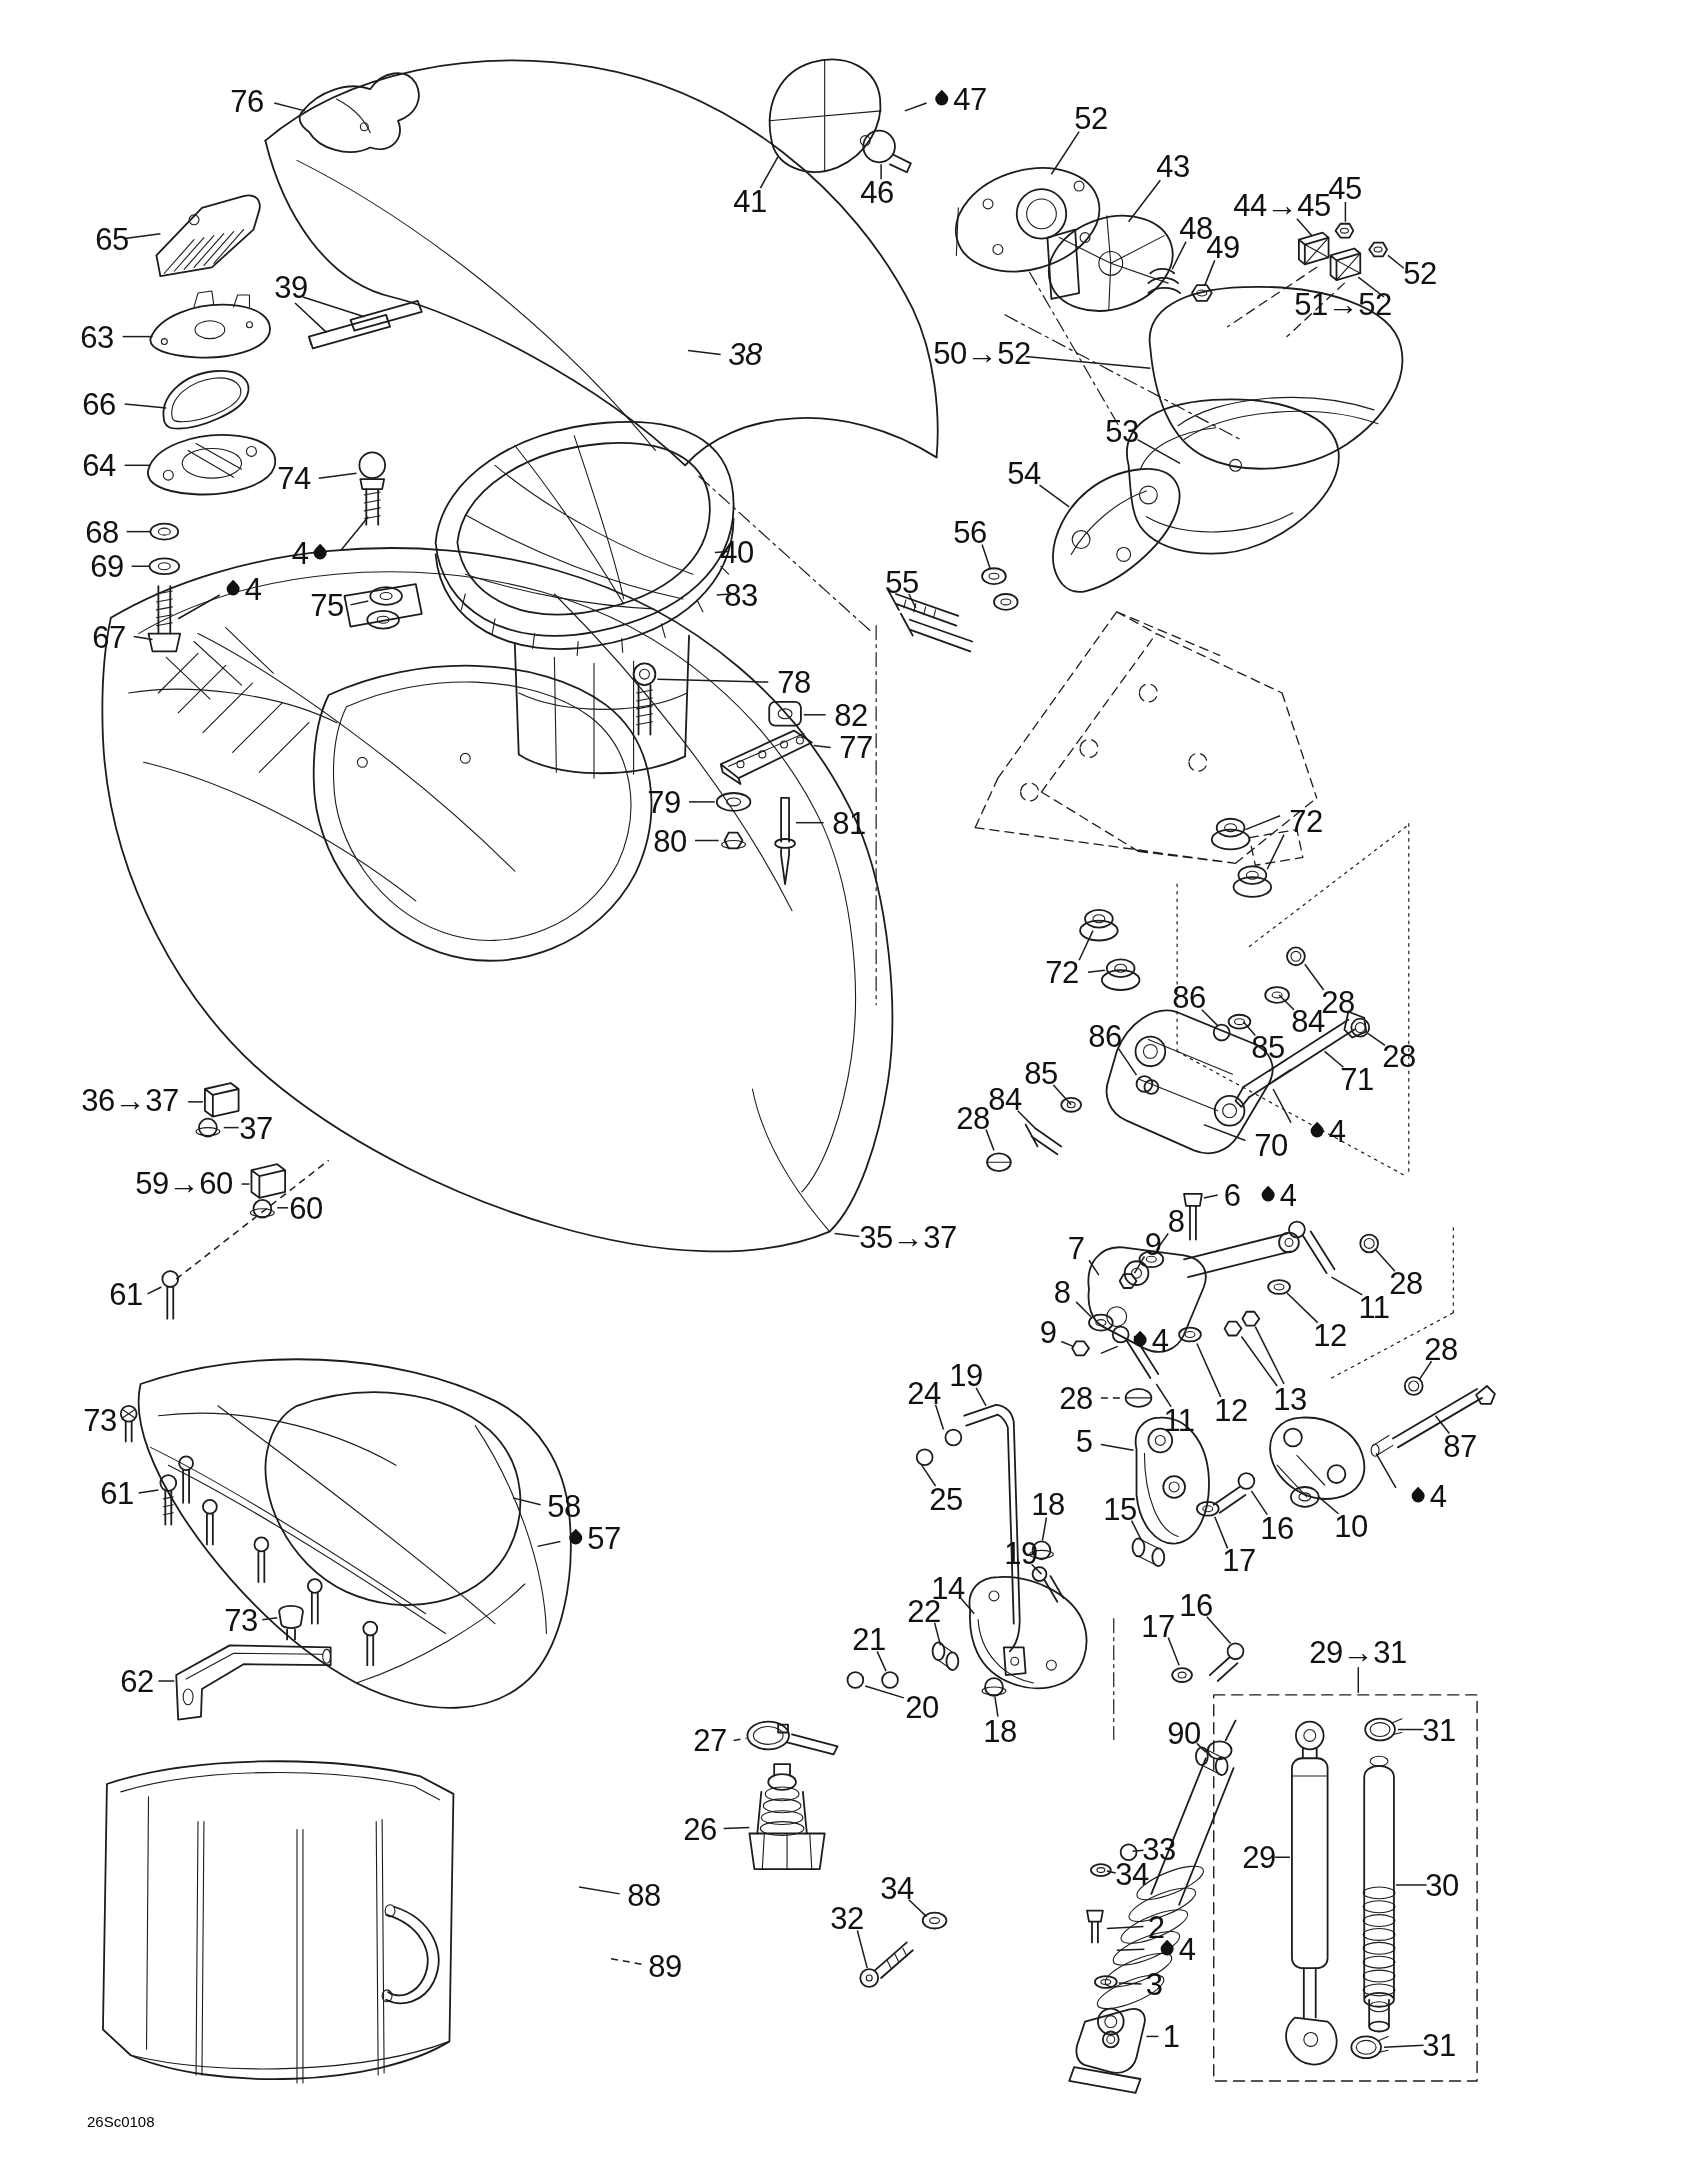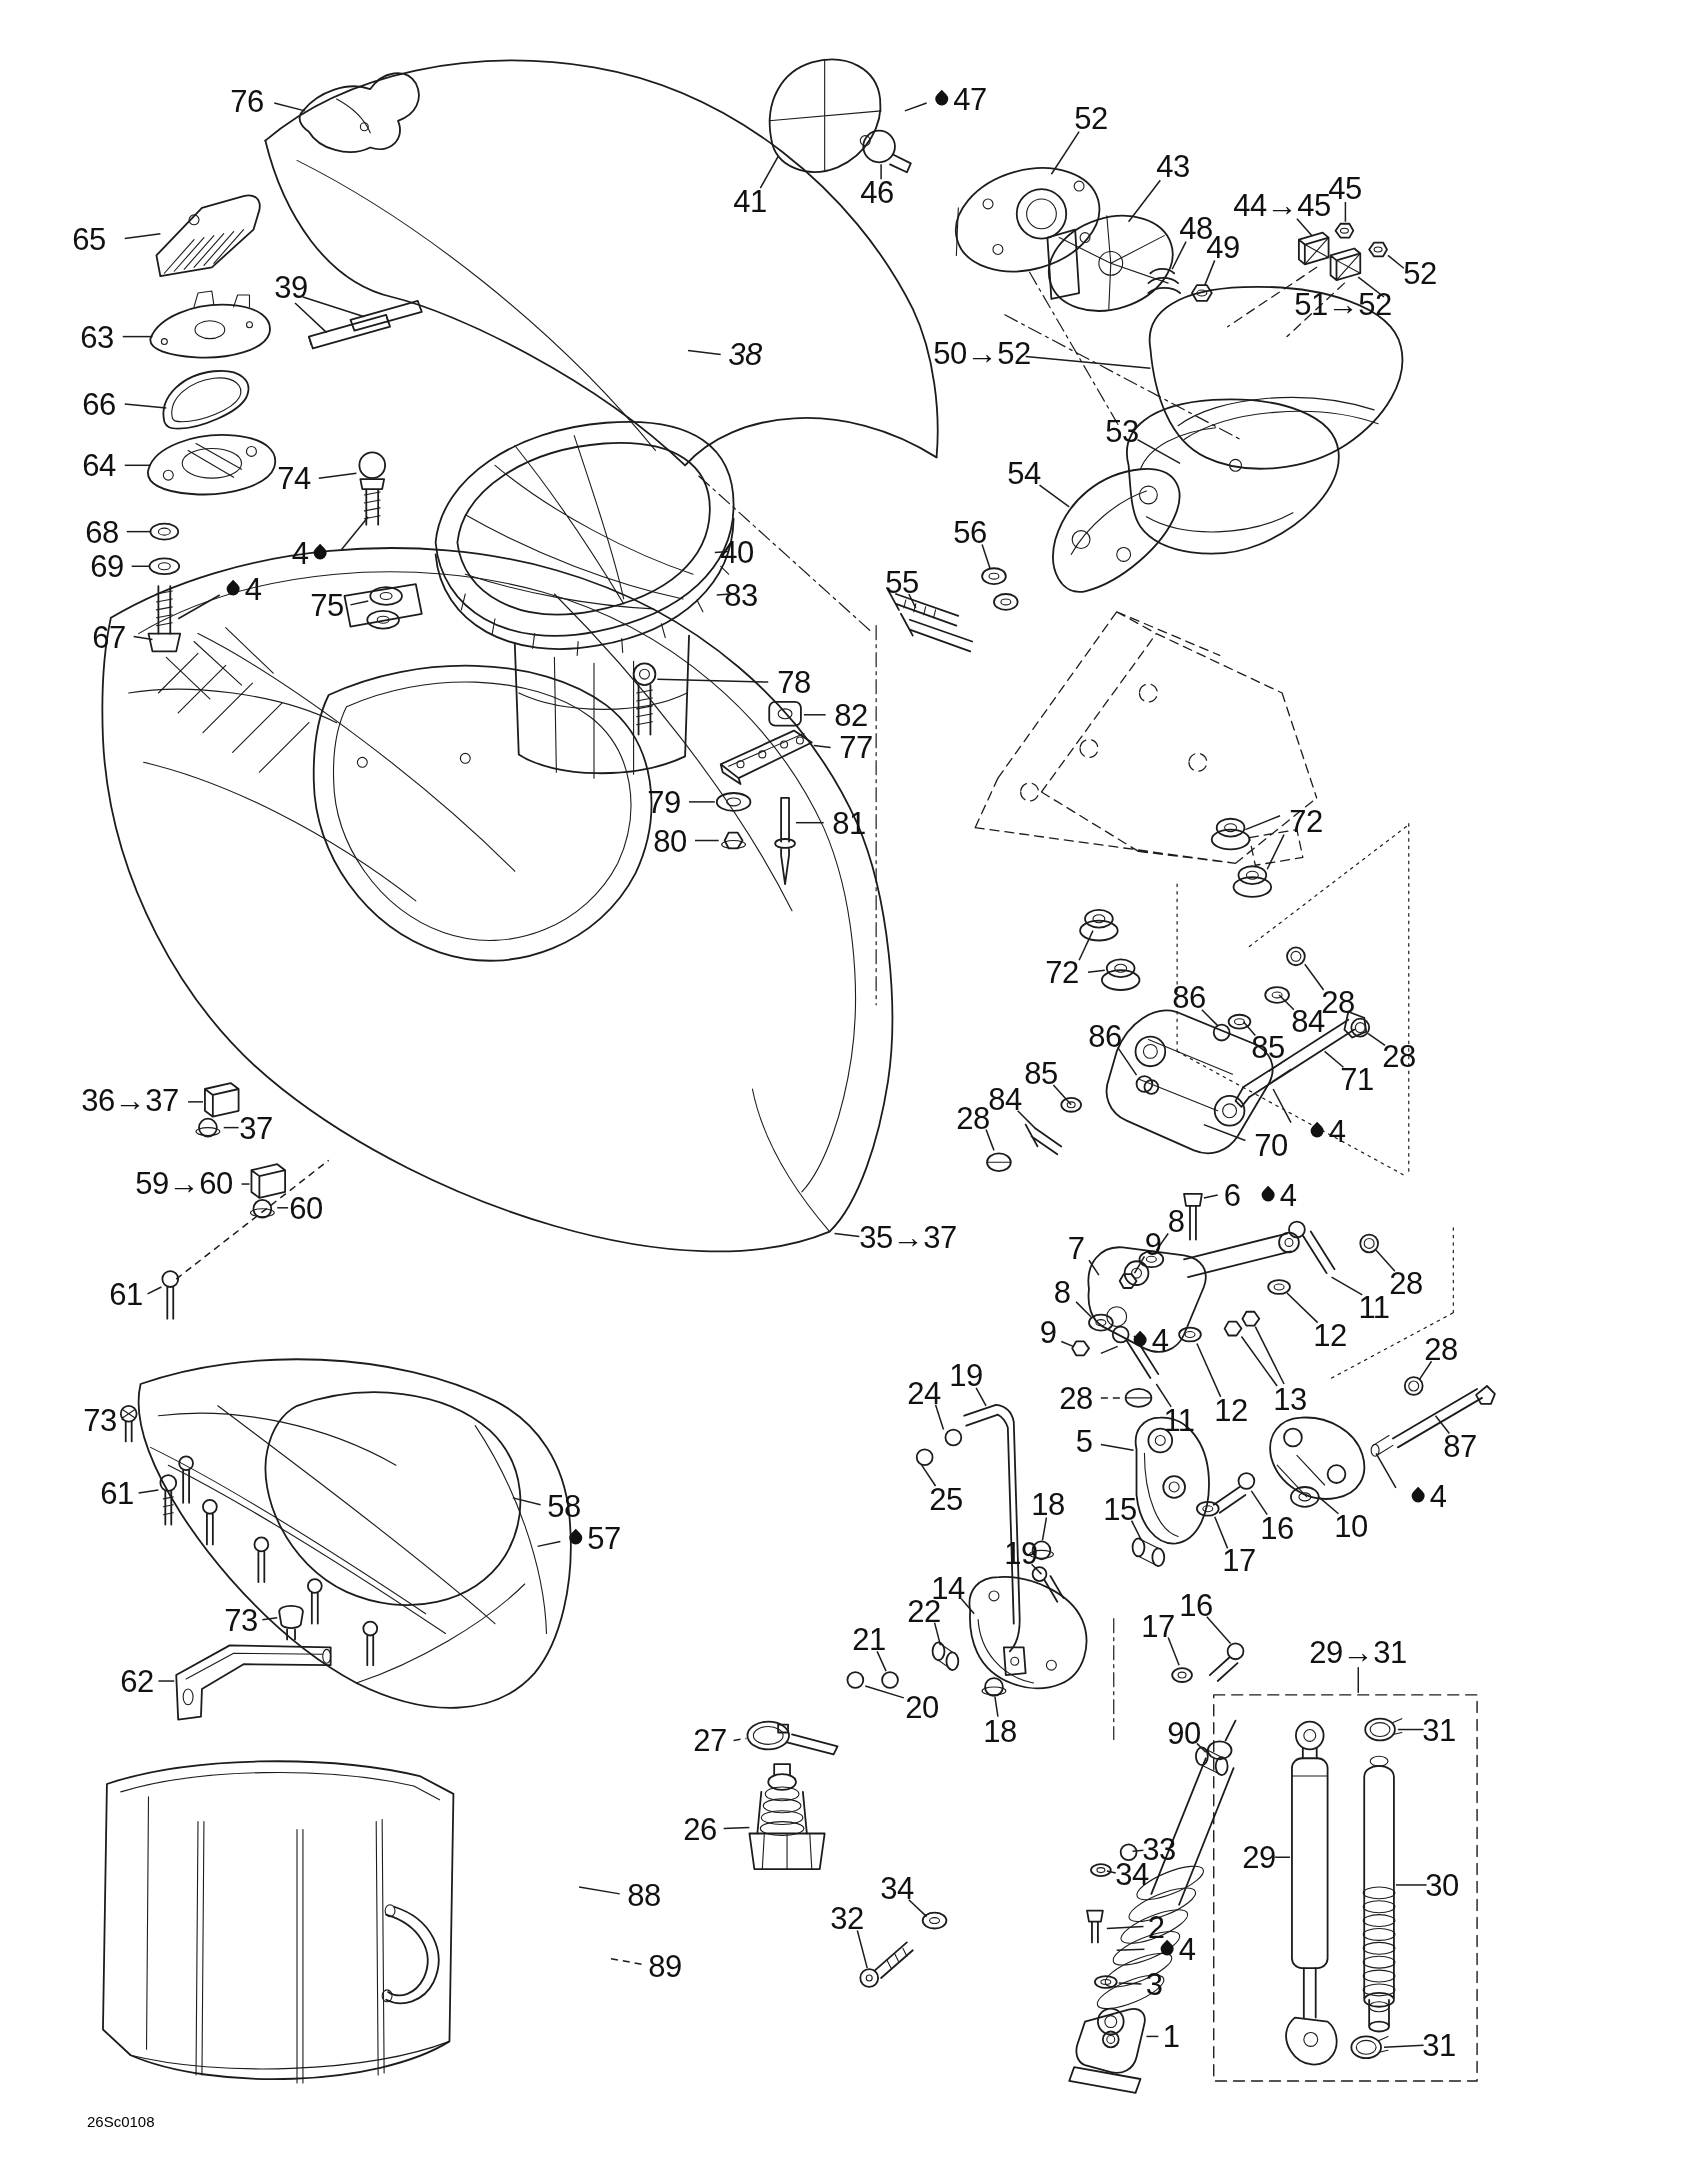--- a/index.html
+++ b/index.html
@@ -628,21 +628,21 @@
       <line x1="546" y1="1520" x2="518" y2="1513" class="leadline"></line>
       <line x1="566" y1="1557" x2="543" y2="1562" class="leadline"></line>
       <line x1="265" y1="1636" x2="280" y2="1634" class="leadline"></line>
       <line x1="160" y1="1698" x2="176" y2="1698" class="leadline"></line>
     </svg>
 
   <div id="callout-layer">
       <div class="callout" style="left: 247px; top: 101px;">
         <span>76</span>
       </div>
-      <div class="callout" style="left: 89px; top: 239px;">
+      <div class="callout" style="left: 112px; top: 239px;">
         <span>65</span>
       </div>
       <div class="callout" style="left: 97px; top: 337px;">
         <span>63</span>
       </div>
       <div class="callout" style="left: 99px; top: 404px;">
         <span>66</span>
       </div>
       <div class="callout" style="left: 99px; top: 465px;">
         <span>64</span>

